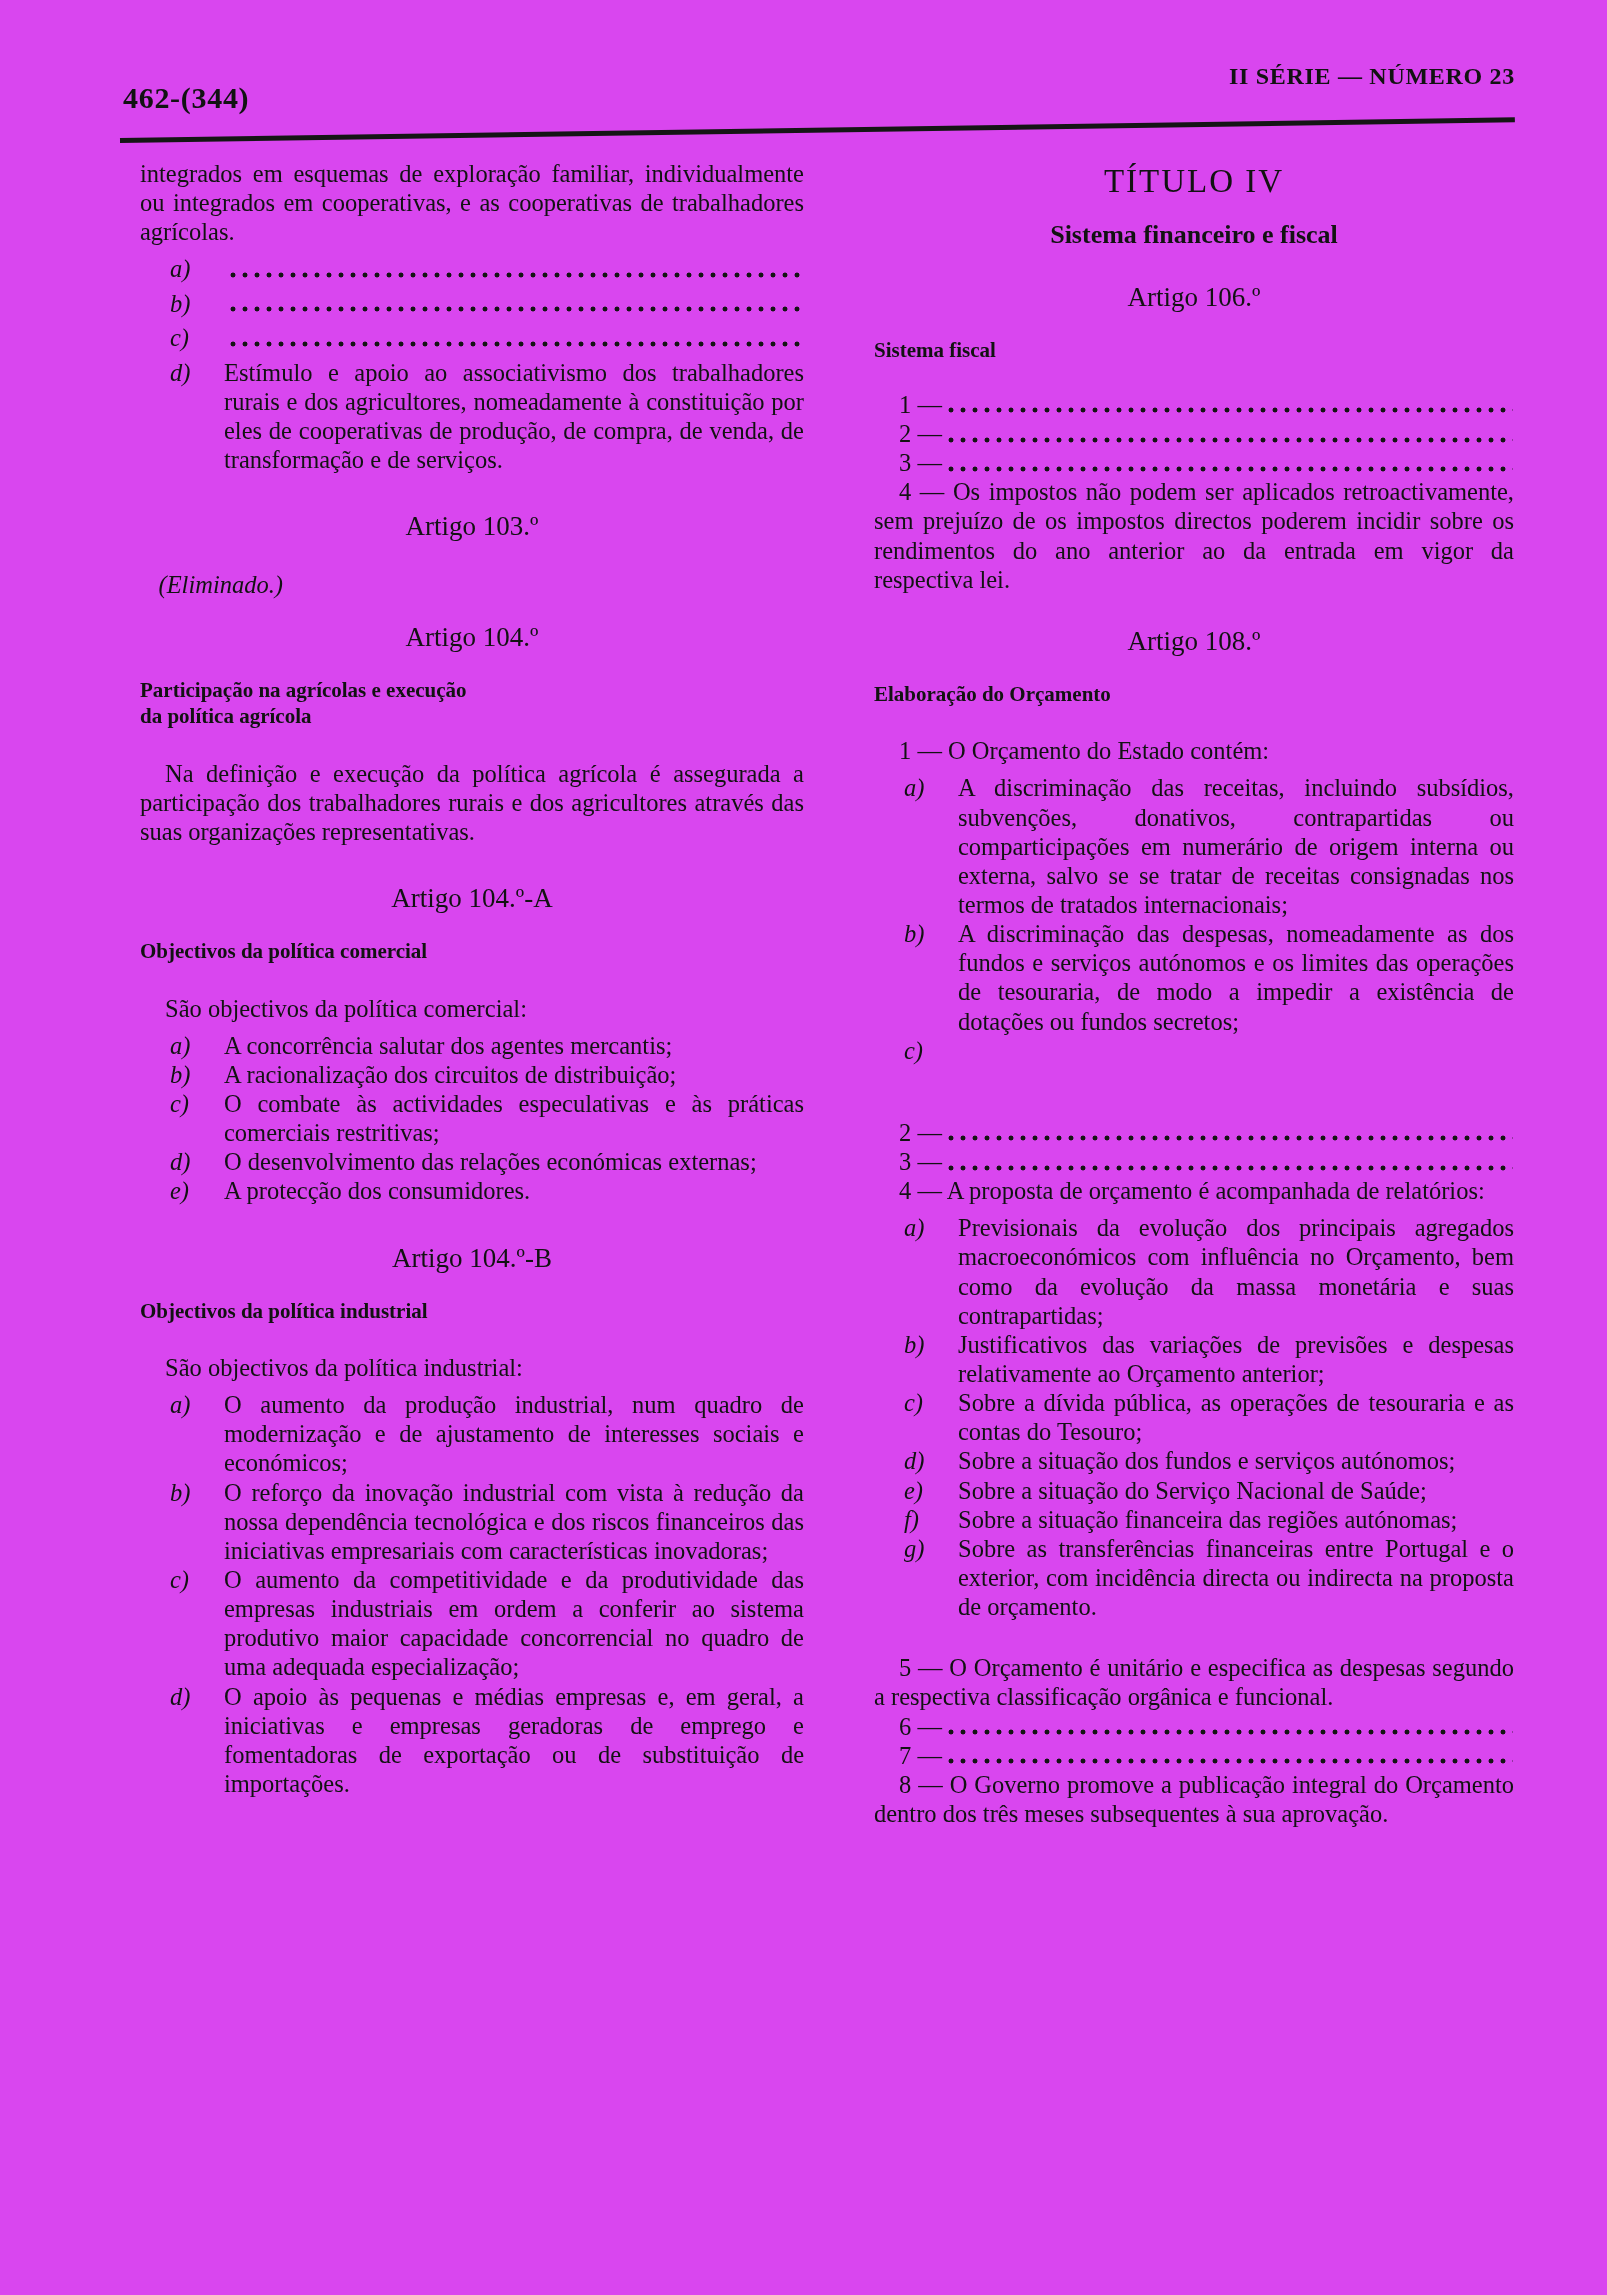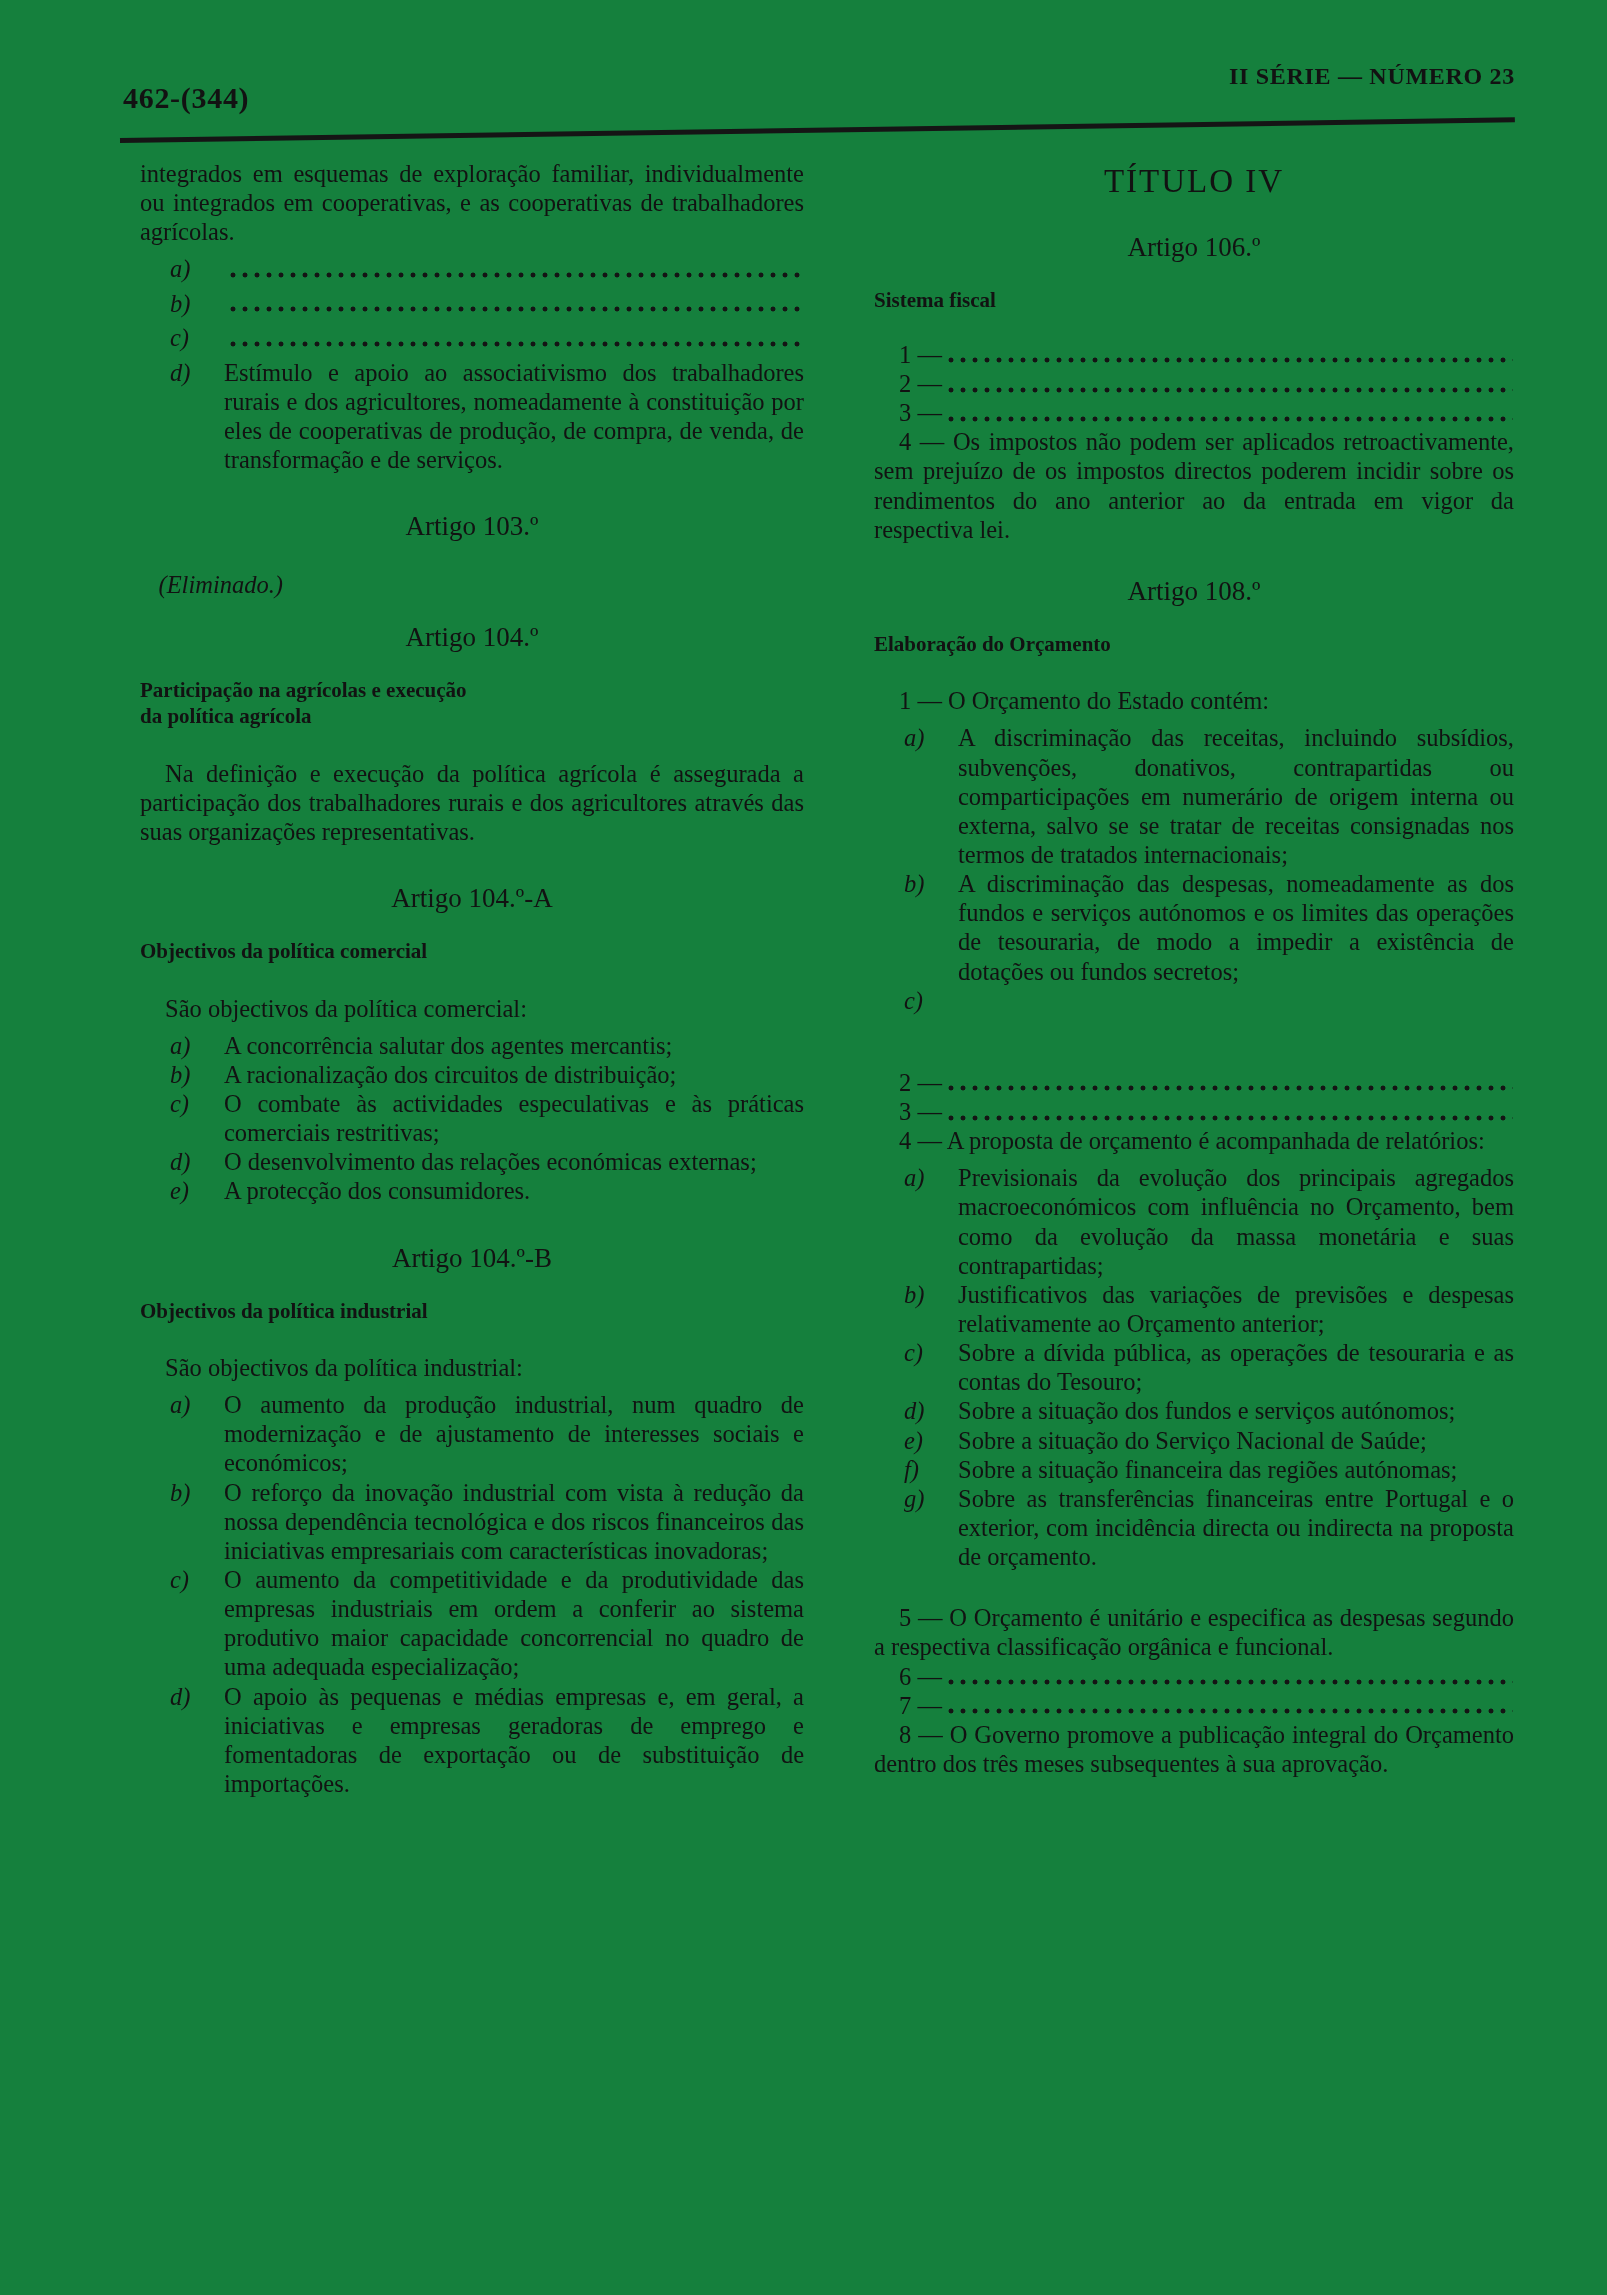--- a/index.html
+++ b/index.html
@@ -1,17 +1,17 @@
 <!DOCTYPE html>
 <html style="font-size:10.6px"><head>
 <meta charset="utf-8">
 <style>
   html,body{margin:0;padding:0;background:#ffffff;}
   .page{
-    position:relative;width:1608px;height:2295px;background:#15803d;
+    position:relative;width:1608px;height:2295px;background:#d946ef;
     font-family:"Liberation Serif","DejaVu Serif",serif;color:#121212;overflow:hidden;
   }
   .header-left{position:absolute;left:123px;top:81px;font-size:30px;font-weight:bold;letter-spacing:0.7px;}
   .header-right{position:absolute;right:93px;top:63px;font-size:24px;font-weight:bold;letter-spacing:0.7px;}
   .header-rule{position:absolute;left:120px;top:138px;width:1395px;height:4.6px;background:#151515;
     transform:rotate(-0.85deg);transform-origin:left center;}
   .col{position:absolute;}
   .col-left{left:140px;top:159px;width:664px;}
   .col-right{left:874px;top:163px;width:640px;}
   .p{font-size:24.5px;line-height:1.19;text-align:justify;margin:0;}
@@ -131,20 +131,21 @@
         <span class="hlabel">d)</span>
         <div class="htext">O apoio às pequenas e médias empresas e, em geral, a iniciativas e empresas geradoras de emprego e fomentadoras de exportação ou de substituição de importações.</div>
       </div>
     </div>
 
   </div>
 
   <div class="col col-right">
 
     <div class="title">TÍTULO IV</div>
+    <div class="subtitle">Sistema financeiro e fiscal</div>
 
     <div class="art mt48">Artigo 106.º</div>
     <div class="subhead">Sistema fiscal</div>
 
     <div class="numlist mt40">
       <div class="numrow">
         <span class="numlabel">1 —</span>
         <span class="dots"></span>
       </div>
       <div class="numrow">

